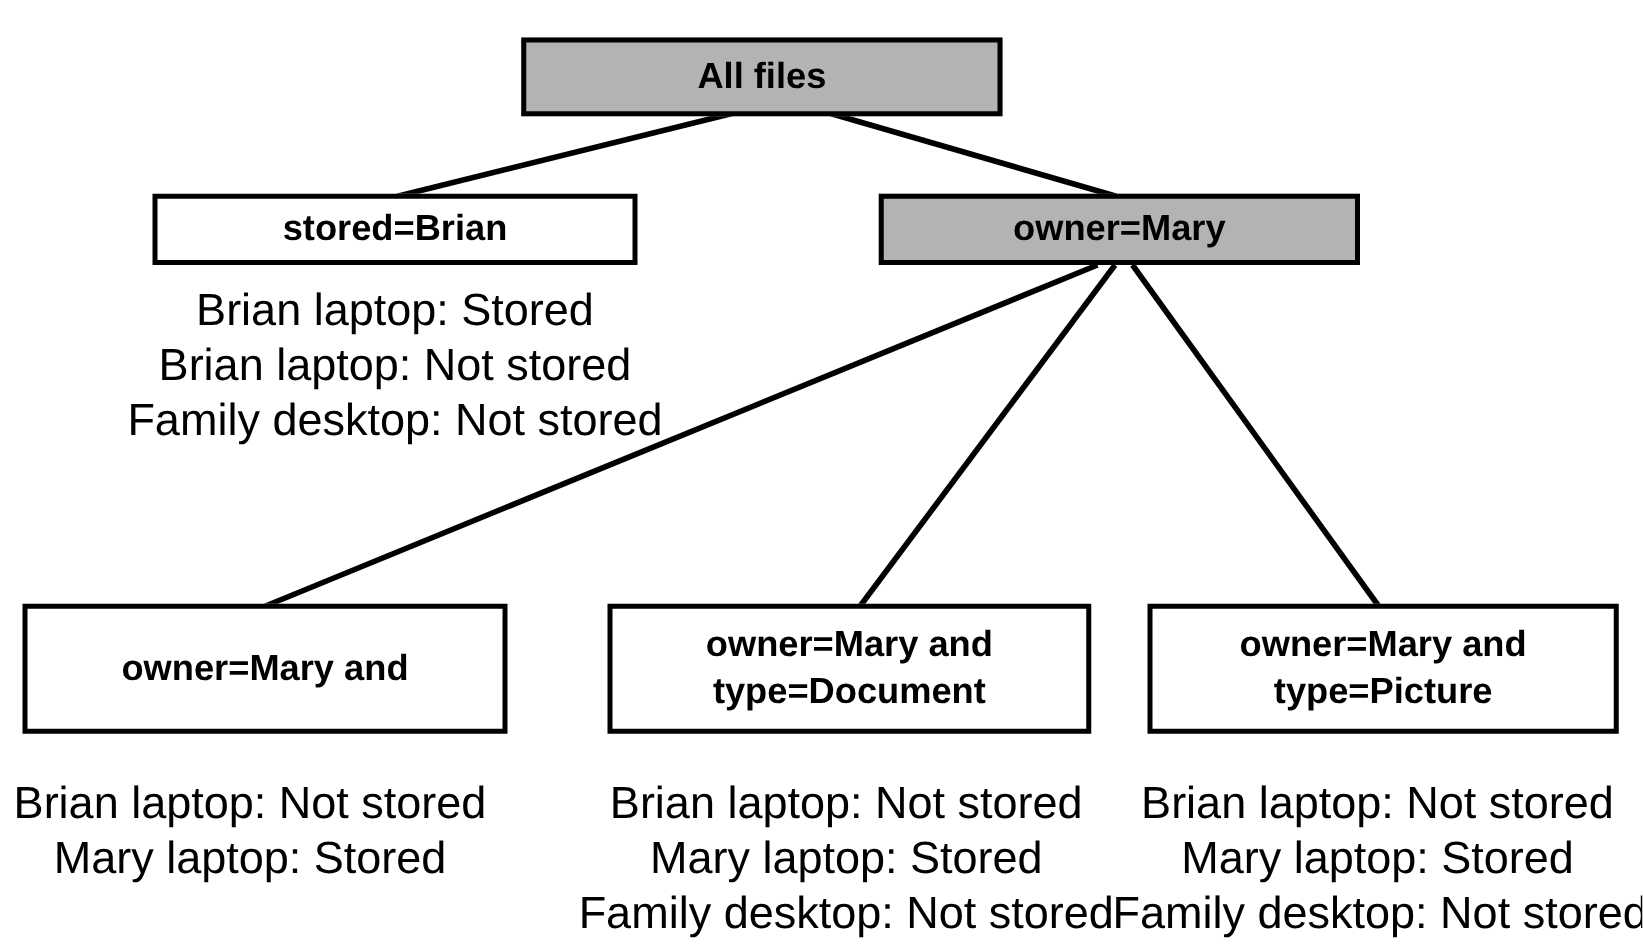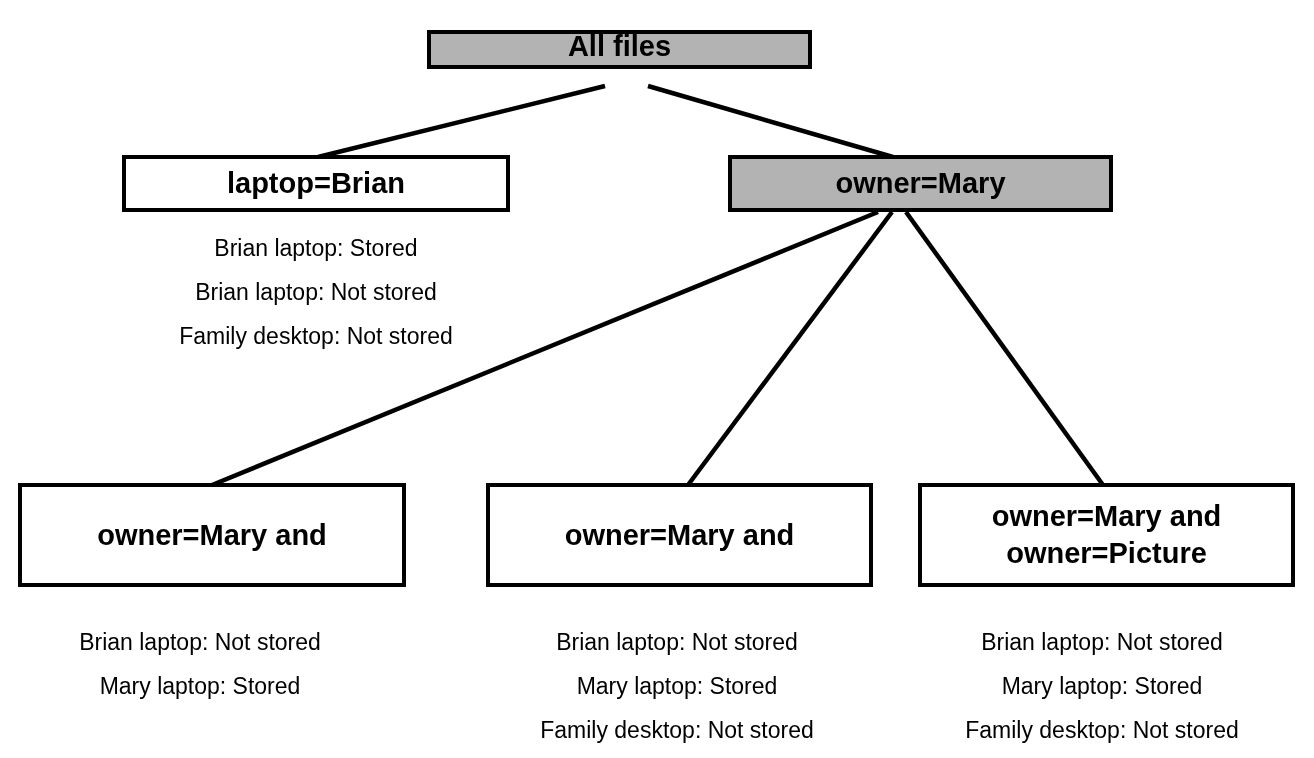--- a/index.html
+++ b/index.html
@@ -37,30 +37,30 @@
     justify-content: center;
     text-align: center;
     font-weight: bold;
     font-size: 29px;
     color: #000000;
     line-height: 37px;
   }
   .node.gray {
     background: #b3b3b3;
   }
-  #node-root     { left: 427px; top: 30px;  width: 385px; height: 39px; justify-content: flex-end;  }
+  #node-root     { left: 417px; top: 30px;  width: 385px; height: 63px;  }
   #node-brian    { left: 122px; top: 155px; width: 388px; height: 57px;  }
-  #node-mary     { left: 703px; top: 155px; width: 385px; height: 57px; margin-left: 25px;  }
+  #node-mary     { left: 703px; top: 155px; width: 385px; height: 57px;  }
   #node-music    { left: 18px;  top: 483px; width: 388px; height: 104px; }
   #node-document { left: 486px; top: 483px; width: 387px; height: 104px; }
   #node-picture  { left: 918px; top: 483px; width: 377px; height: 104px; }
   .storage {
     position: absolute;
     text-align: center;
-    font-size: 23px;
+    font-size: 36px;
     line-height: 44px;
     color: #000000;
     font-weight: normal;
   }
   #storage-brian    { left: 96px;  top: 226px; width: 440px; }
   #storage-music    { left: 0px;   top: 620px; width: 400px; }
   #storage-document { left: 462px; top: 620px; width: 430px; }
   #storage-picture  { left: 890px; top: 620px; width: 424px; }
   .storage .line { white-space: nowrap; }
 </style>
@@ -75,38 +75,39 @@
     <line x1="878" y1="212" x2="212" y2="485"></line>
     <line x1="892" y1="212" x2="688" y2="485"></line>
     <line x1="906" y1="212" x2="1103" y2="485"></line>
   </svg>
 
   <div class="node gray" id="node-root">
     <span>All files</span>
   </div>
 
   <div class="node" id="node-brian">
-    <span>laptop=Brian</span>
+    <span>stored=Brian</span>
   </div>
 
   <div class="node gray" id="node-mary">
     <span>owner=Mary</span>
   </div>
 
   <div class="node" id="node-music">
     <span>owner=Mary and</span>
   </div>
 
   <div class="node" id="node-document">
     <span>owner=Mary and</span>
+    <span>type=Document</span>
   </div>
 
   <div class="node" id="node-picture">
     <span>owner=Mary and</span>
-    <span>owner=Picture</span>
+    <span>type=Picture</span>
   </div>
 
   <div class="storage" id="storage-brian">
     <div class="line">Brian laptop: Stored</div>
     <div class="line">Brian laptop: Not stored</div>
     <div class="line">Family desktop: Not stored</div>
   </div>
 
   <div class="storage" id="storage-music">
     <div class="line">Brian laptop: Not stored</div>

